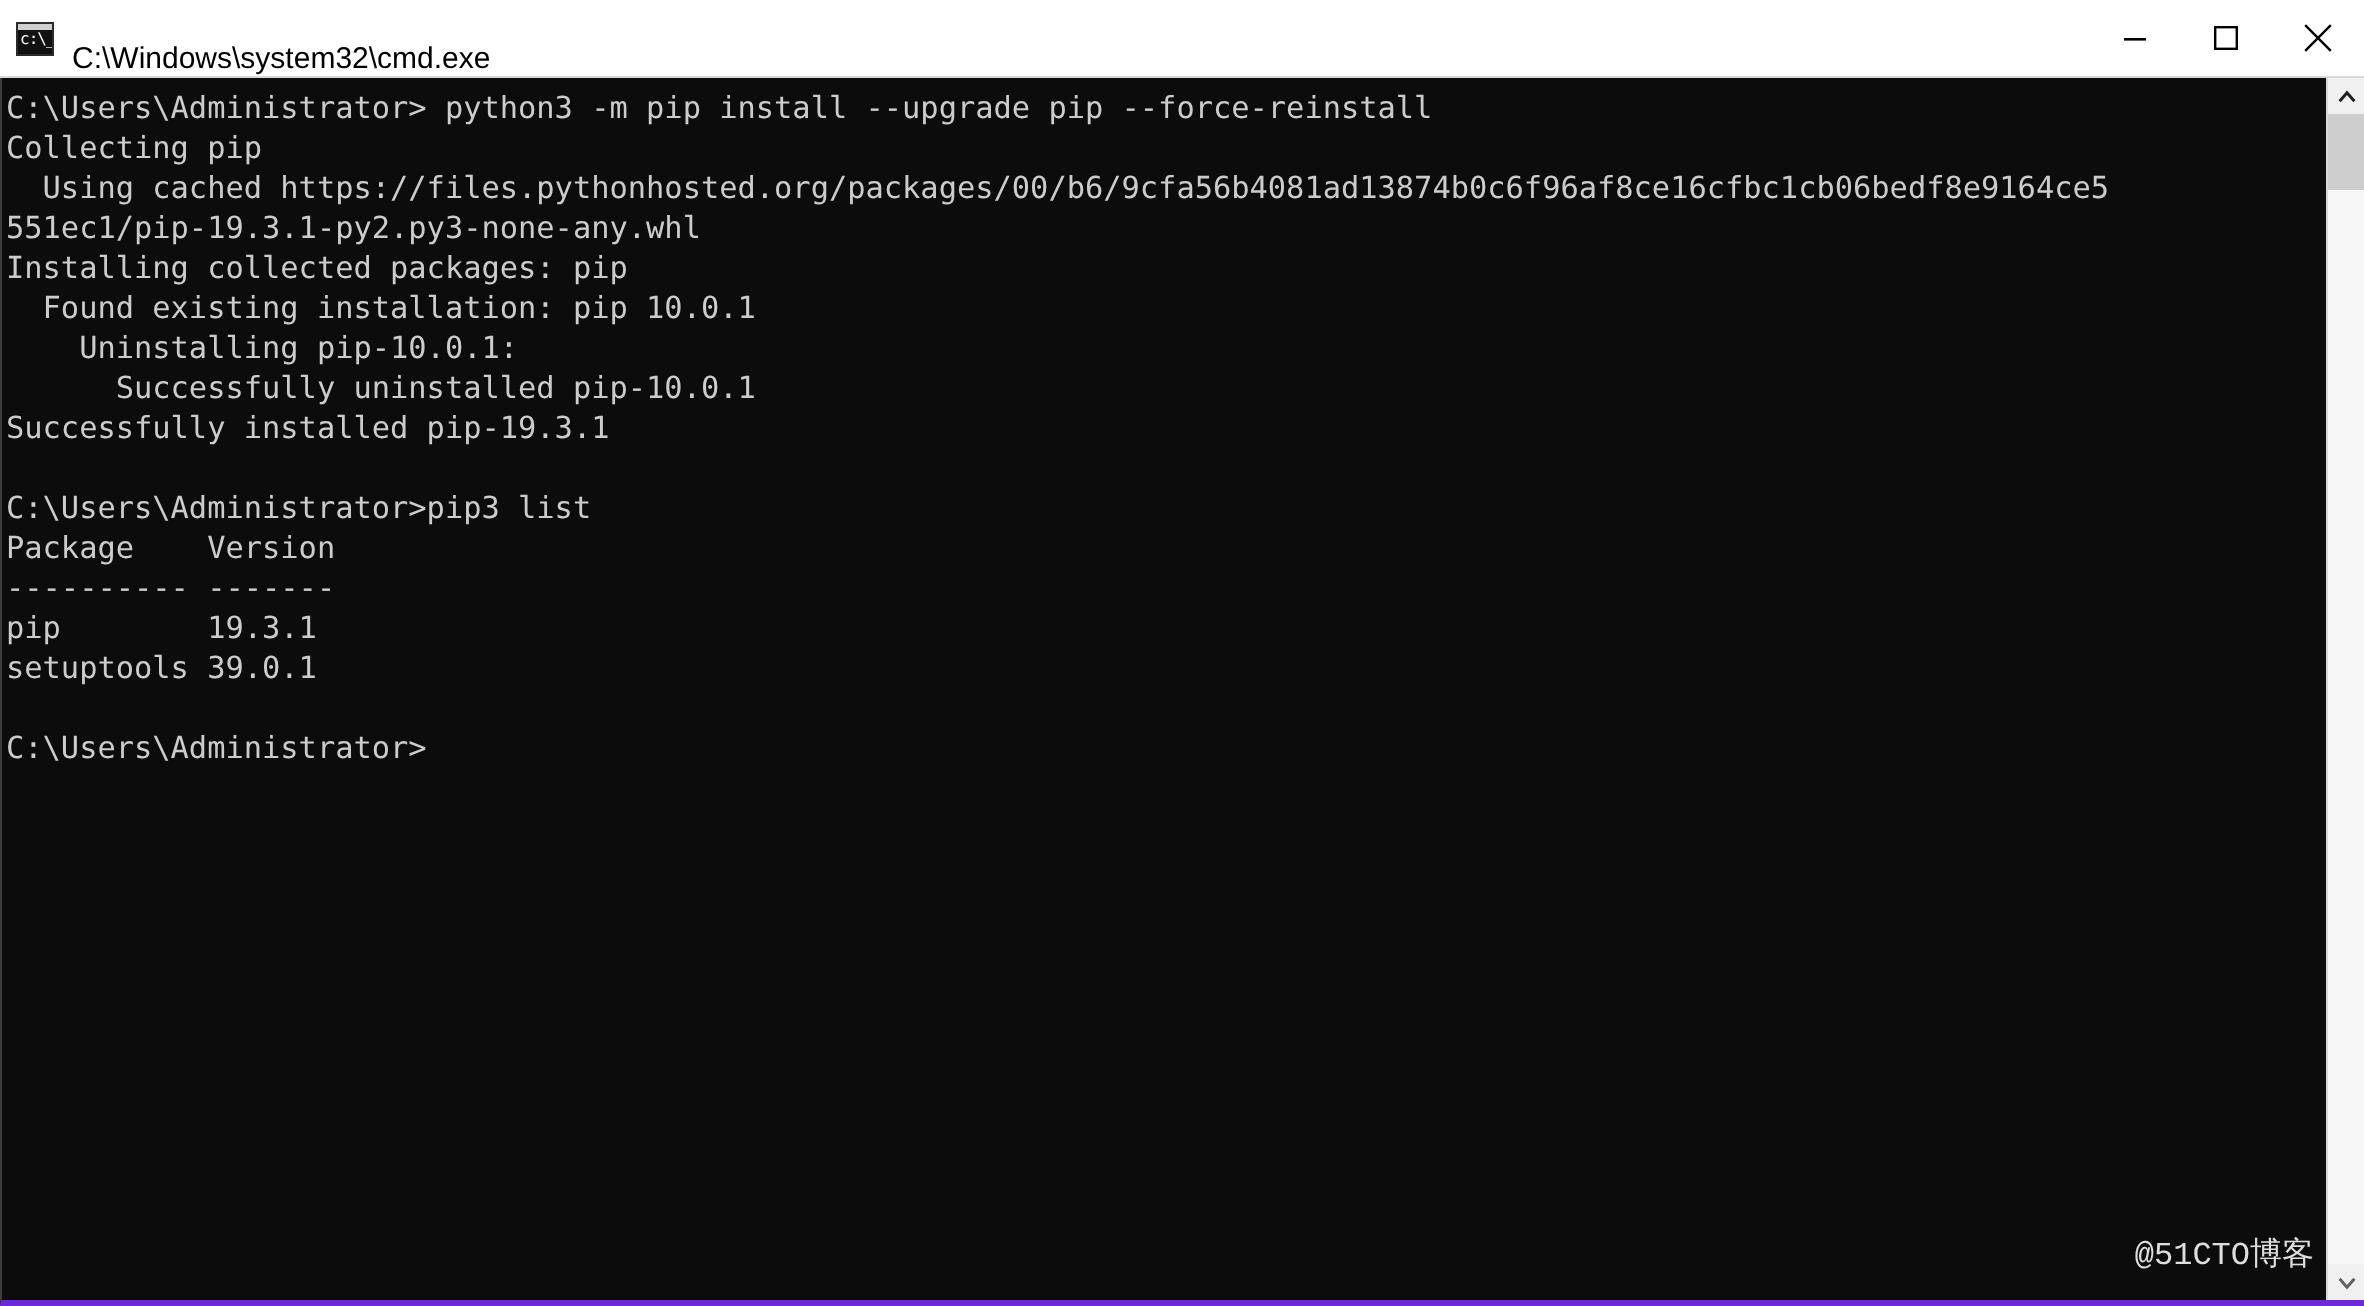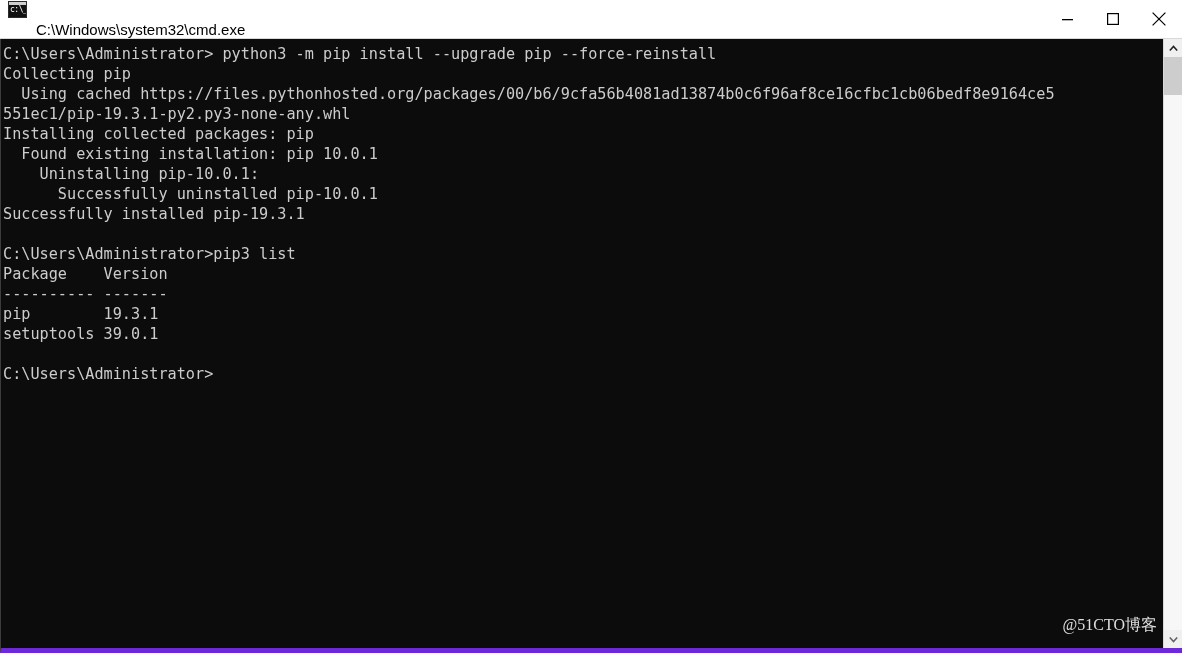--- a/index.html
+++ b/index.html
@@ -29,21 +29,21 @@
     position: relative;
     height: 38px;
     min-height: 38px;
     background: #ffffff;
     display: flex;
     align-items: center;
     border-bottom: 1px solid #d8d8d8;
   }
   .title-left {
     display: flex;
-    align-items: flex-start;
+    align-items: center;
     padding-left: 8px;
     flex: 1 1 auto;
     min-width: 0;
   }
   .app-icon {
     width: 19px;
     height: 17px;
     background: #111111;
     border: 1px solid #2b2b2b;
     box-sizing: border-box;
@@ -98,21 +98,21 @@
   }
   .title-btn svg { display: block; }
 
   
   .body-area {
     position: relative;
     flex: 1 1 auto;
     display: flex;
     background: #0c0c0c;
     border-left: 1px solid #3c3c3c;
-    border-bottom: 5px solid #6d28d9;
+    border-bottom: 3px solid #6d28d9;
     box-sizing: border-box;
     overflow: hidden;
   }
 
   .console {
     position: relative;
     flex: 1 1 auto;
     background: #0c0c0c;
     padding: 5px 0 0 2px;
     overflow: hidden;
@@ -124,21 +124,21 @@
     line-height: 20px;
     color: #cccccc;
     white-space: pre;
     letter-spacing: 0px;
   }
 
   .watermark {
     position: absolute;
     right: 6px;
     bottom: 12px;
-    font-family: Liberation Serif, serif;
+    font-family: Liberation Mono, monospace;
     font-size: 16px;
     color: #f0f0f0;
     opacity: 0.92;
     white-space: nowrap;
     pointer-events: none;
   }
 
   
   .scrollbar {
     position: relative;

